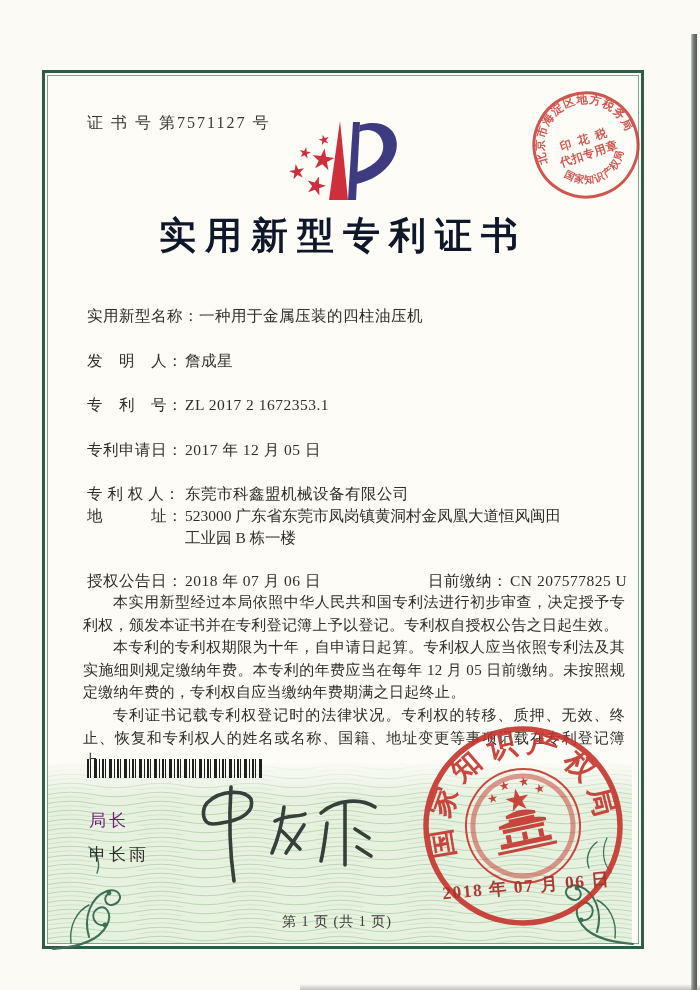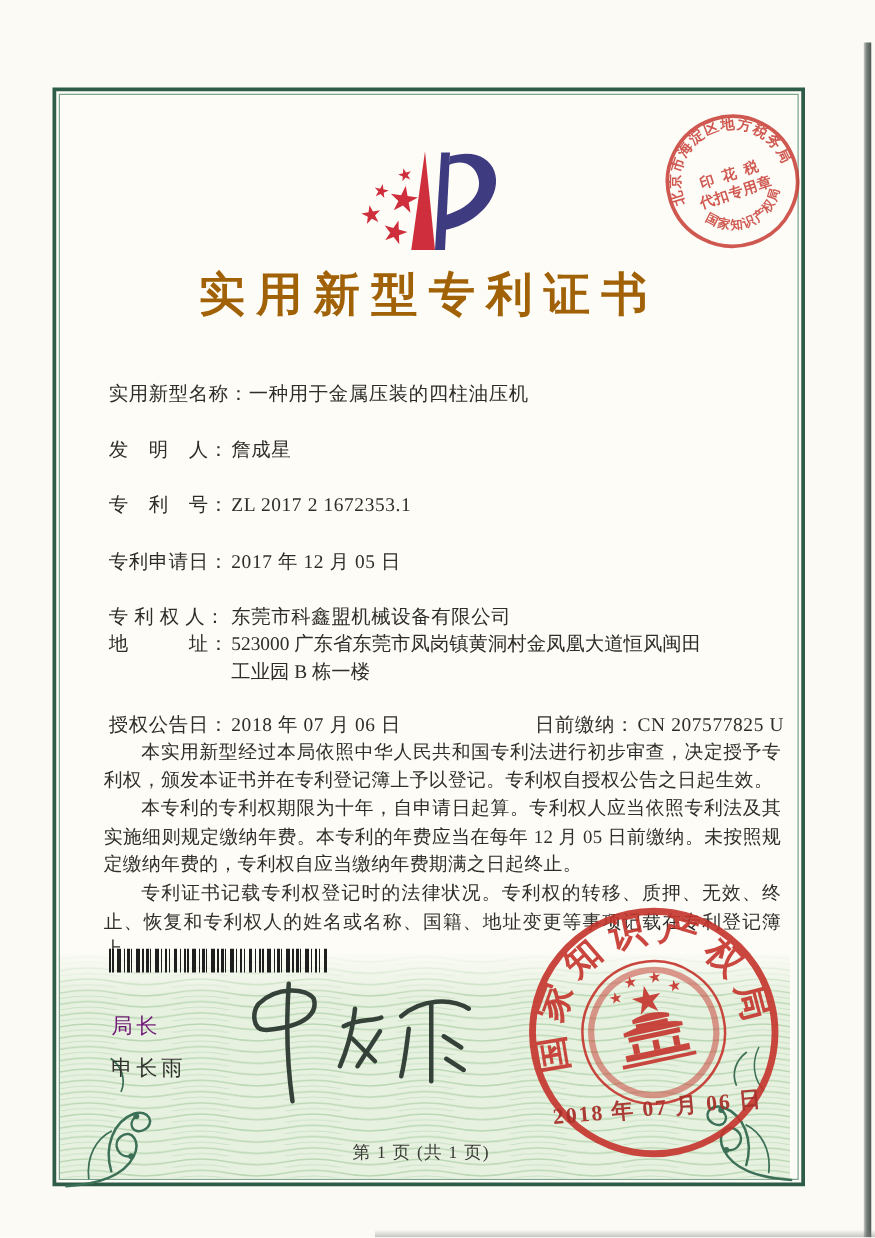--- a/index.html
+++ b/index.html
@@ -15,21 +15,21 @@
   .scan-shadow-bottom{position:absolute; left:300px; top:984px; width:400px; height:6px;
     background:linear-gradient(180deg,rgba(120,125,120,0),rgba(120,125,120,.45));}
   
   .frame{position:absolute; left:42px; top:70px; width:596px; height:873px;
     border:3px solid #2f5b49; background:#fdfcf7;}
   .frame-inner{position:absolute; inset:2px; border:1px solid #7da38e; pointer-events:none;}
   
   .cert-no{position:absolute; left:42px; top:40px; font-size:16px; letter-spacing:2px; color:#3a3935;}
   .logo{position:absolute; left:233px; top:28px; width:130px; height:105px;}
   .title{position:absolute; left:0; top:138px; width:596px; text-align:center;
-    font-size:37px; font-weight:bold; letter-spacing:9px; color:#a16207;font-family:Liberation Mono, monospace;}
+    font-size:37px; font-weight:bold; letter-spacing:9px; color:#0f172a;font-family:Liberation Mono, monospace;}
   .tax-stamp{position:absolute; left:483px; top:14px; width:116px; height:116px;}
   
   .field-row{position:absolute; left:42px; font-size:15.5px; line-height:1.45; color:#2e2d29; white-space:nowrap;}
   .field-label{display:inline-block; min-width:98px; letter-spacing:.5px;}
   .field-value{letter-spacing:.5px;font-family:Liberation Serif, serif;}
   .addr-block{display:inline-block; vertical-align:top; white-space:normal; width:450px;}
   .addr-line{display:block;}
   .grant-no{position:absolute; left:341px; top:0; white-space:nowrap;}
   
   .legal{position:absolute; left:38px; top:518px; width:542px; font-size:15px; line-height:22.6px;
@@ -55,20 +55,21 @@
   .seal-font{font-family:"Liberation Serif","DejaVu Serif",serif; font-weight:bold;}
 </style>
 </head>
 <body>
 
 <div id="page">
 
   <div class="frame">
     <div class="frame-inner"></div>
 
+    <div class="cert-no">证 书 号 第7571127 号</div>
 
     <svg class="logo" viewBox="275 100 130 105" aria-hidden="true">
       <defs>
         <g id="star5">
           <polygon points="0,-10 2.245,-3.09 9.51,-3.09 3.633,1.18 5.878,8.09 0,3.82 -5.878,8.09 -3.633,1.18 -9.51,-3.09 -2.245,-3.09"></polygon>
         </g>
       </defs>
       <g fill="#cf2f3c">
         <use href="#star5" transform="translate(321,139) scale(0.55) rotate(-14)"></use>
         <use href="#star5" transform="translate(302,152) scale(0.6) rotate(12)"></use>

